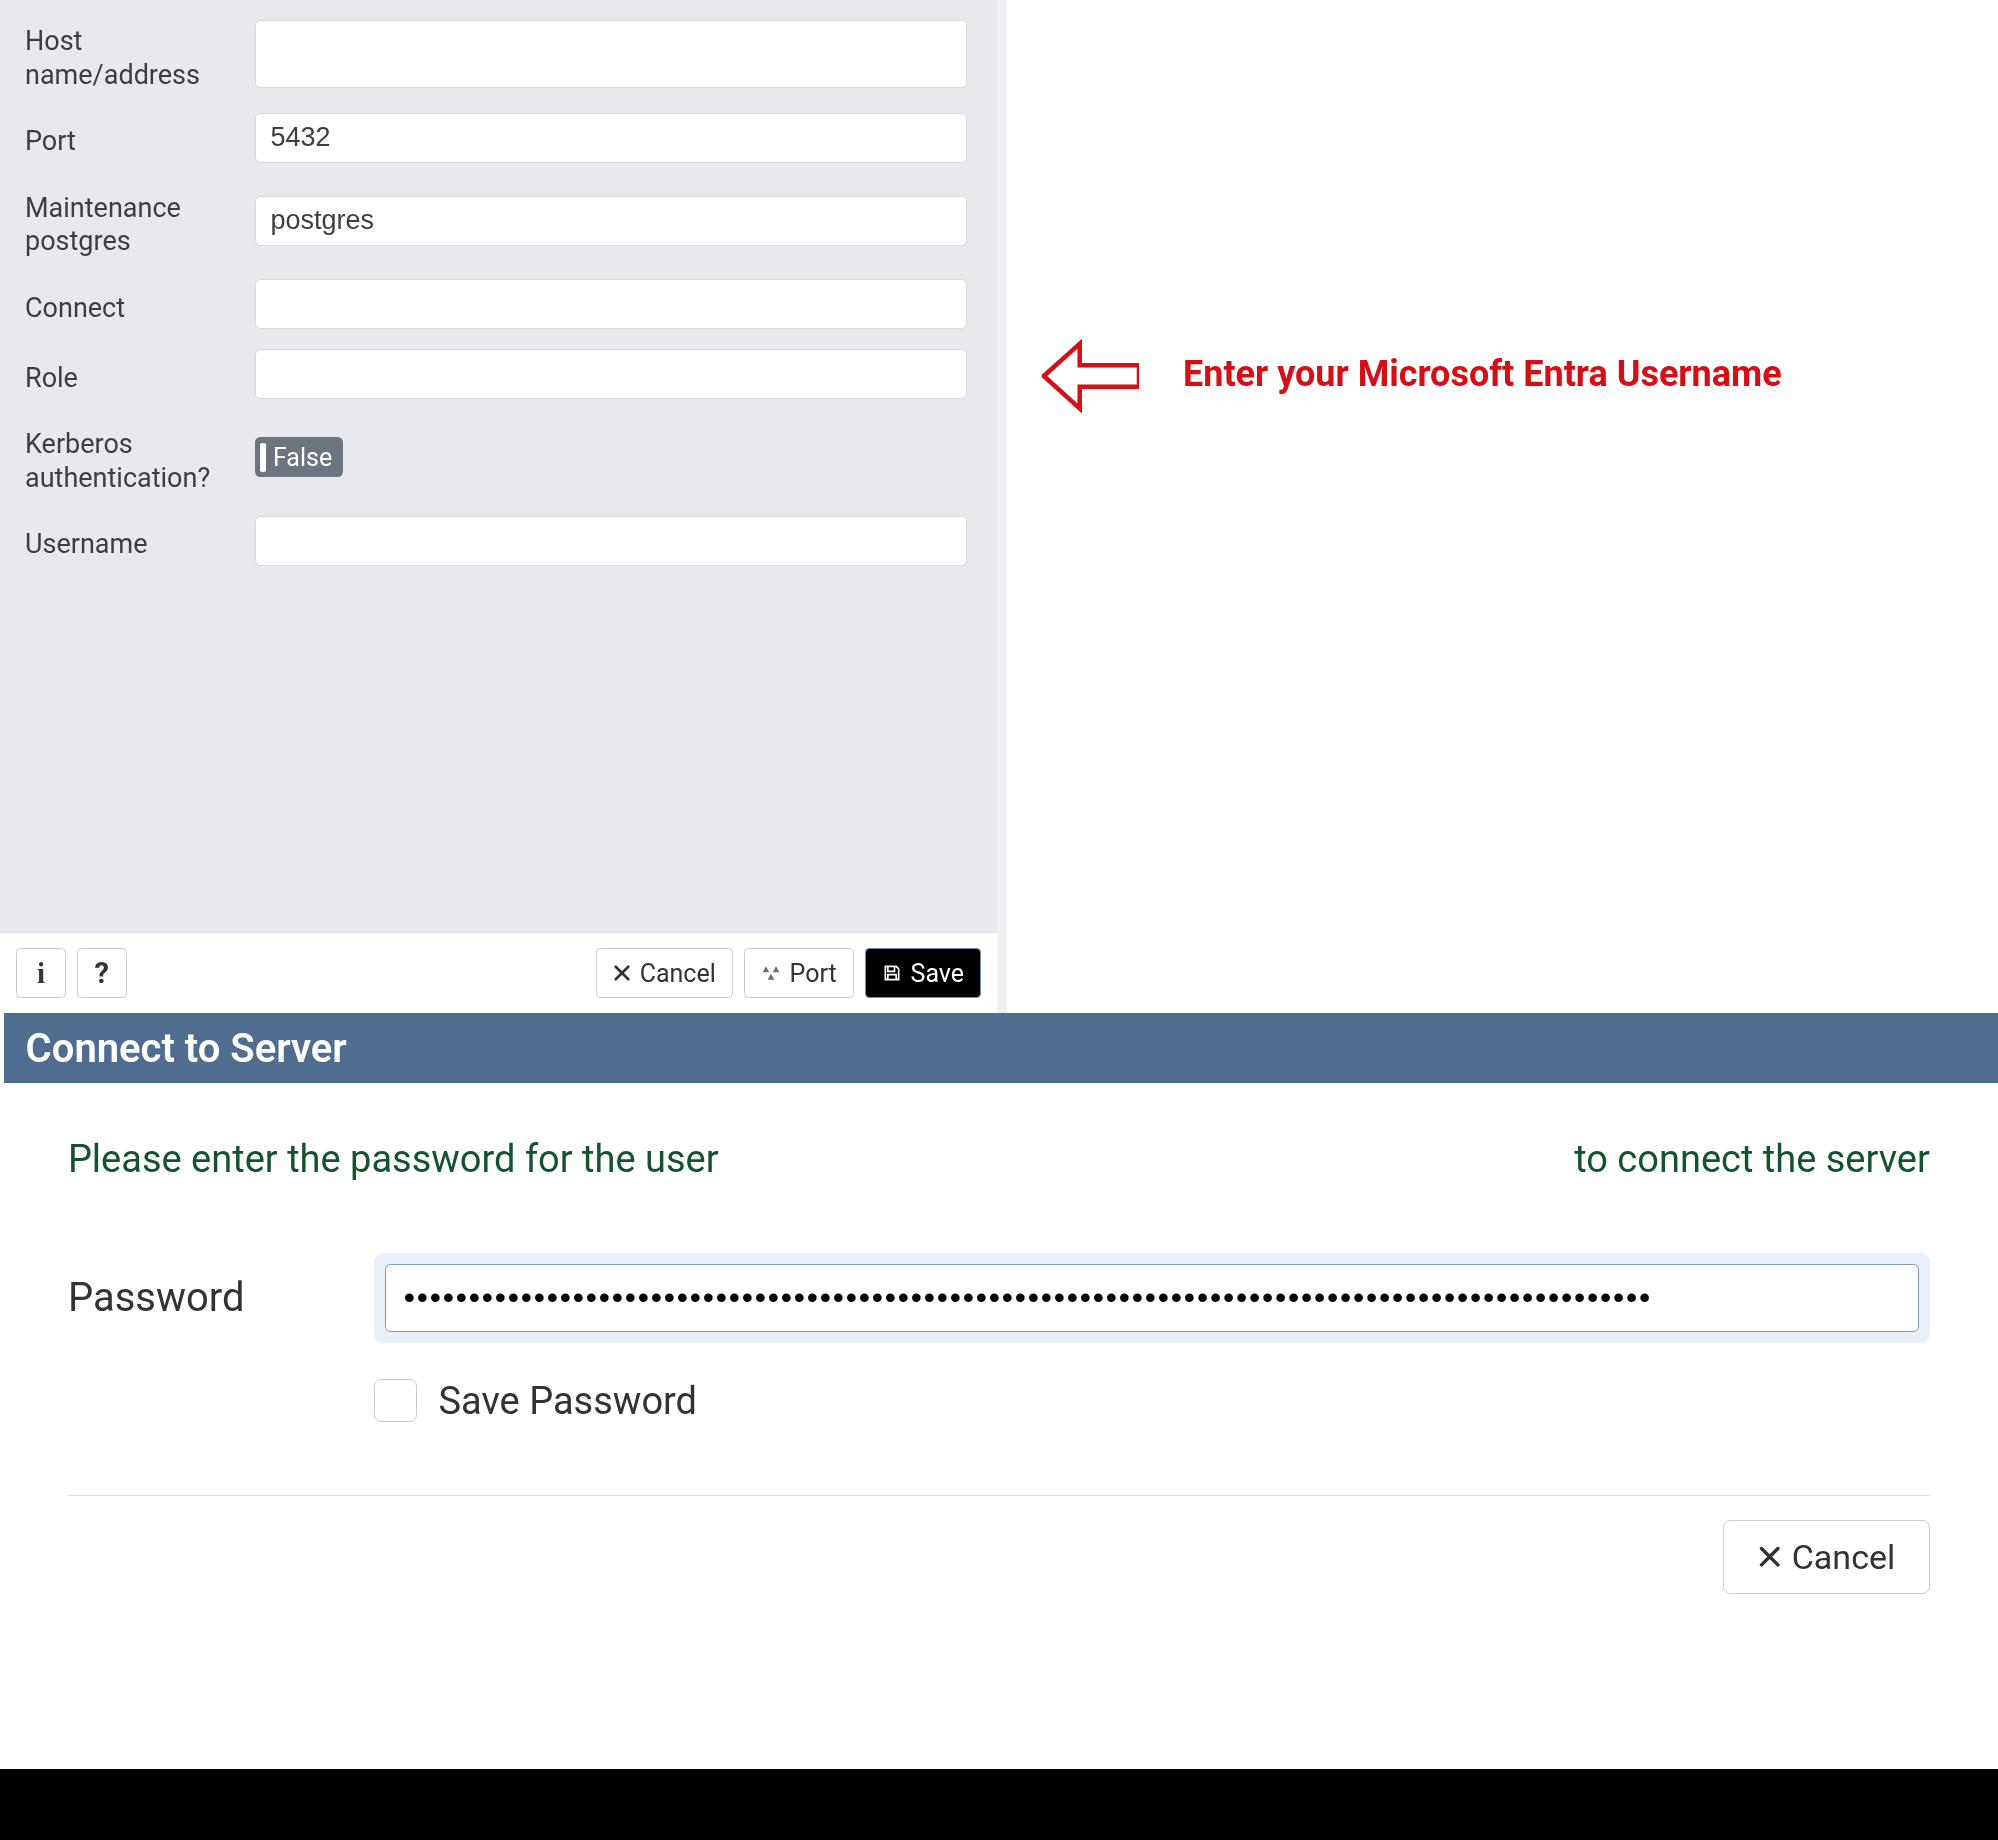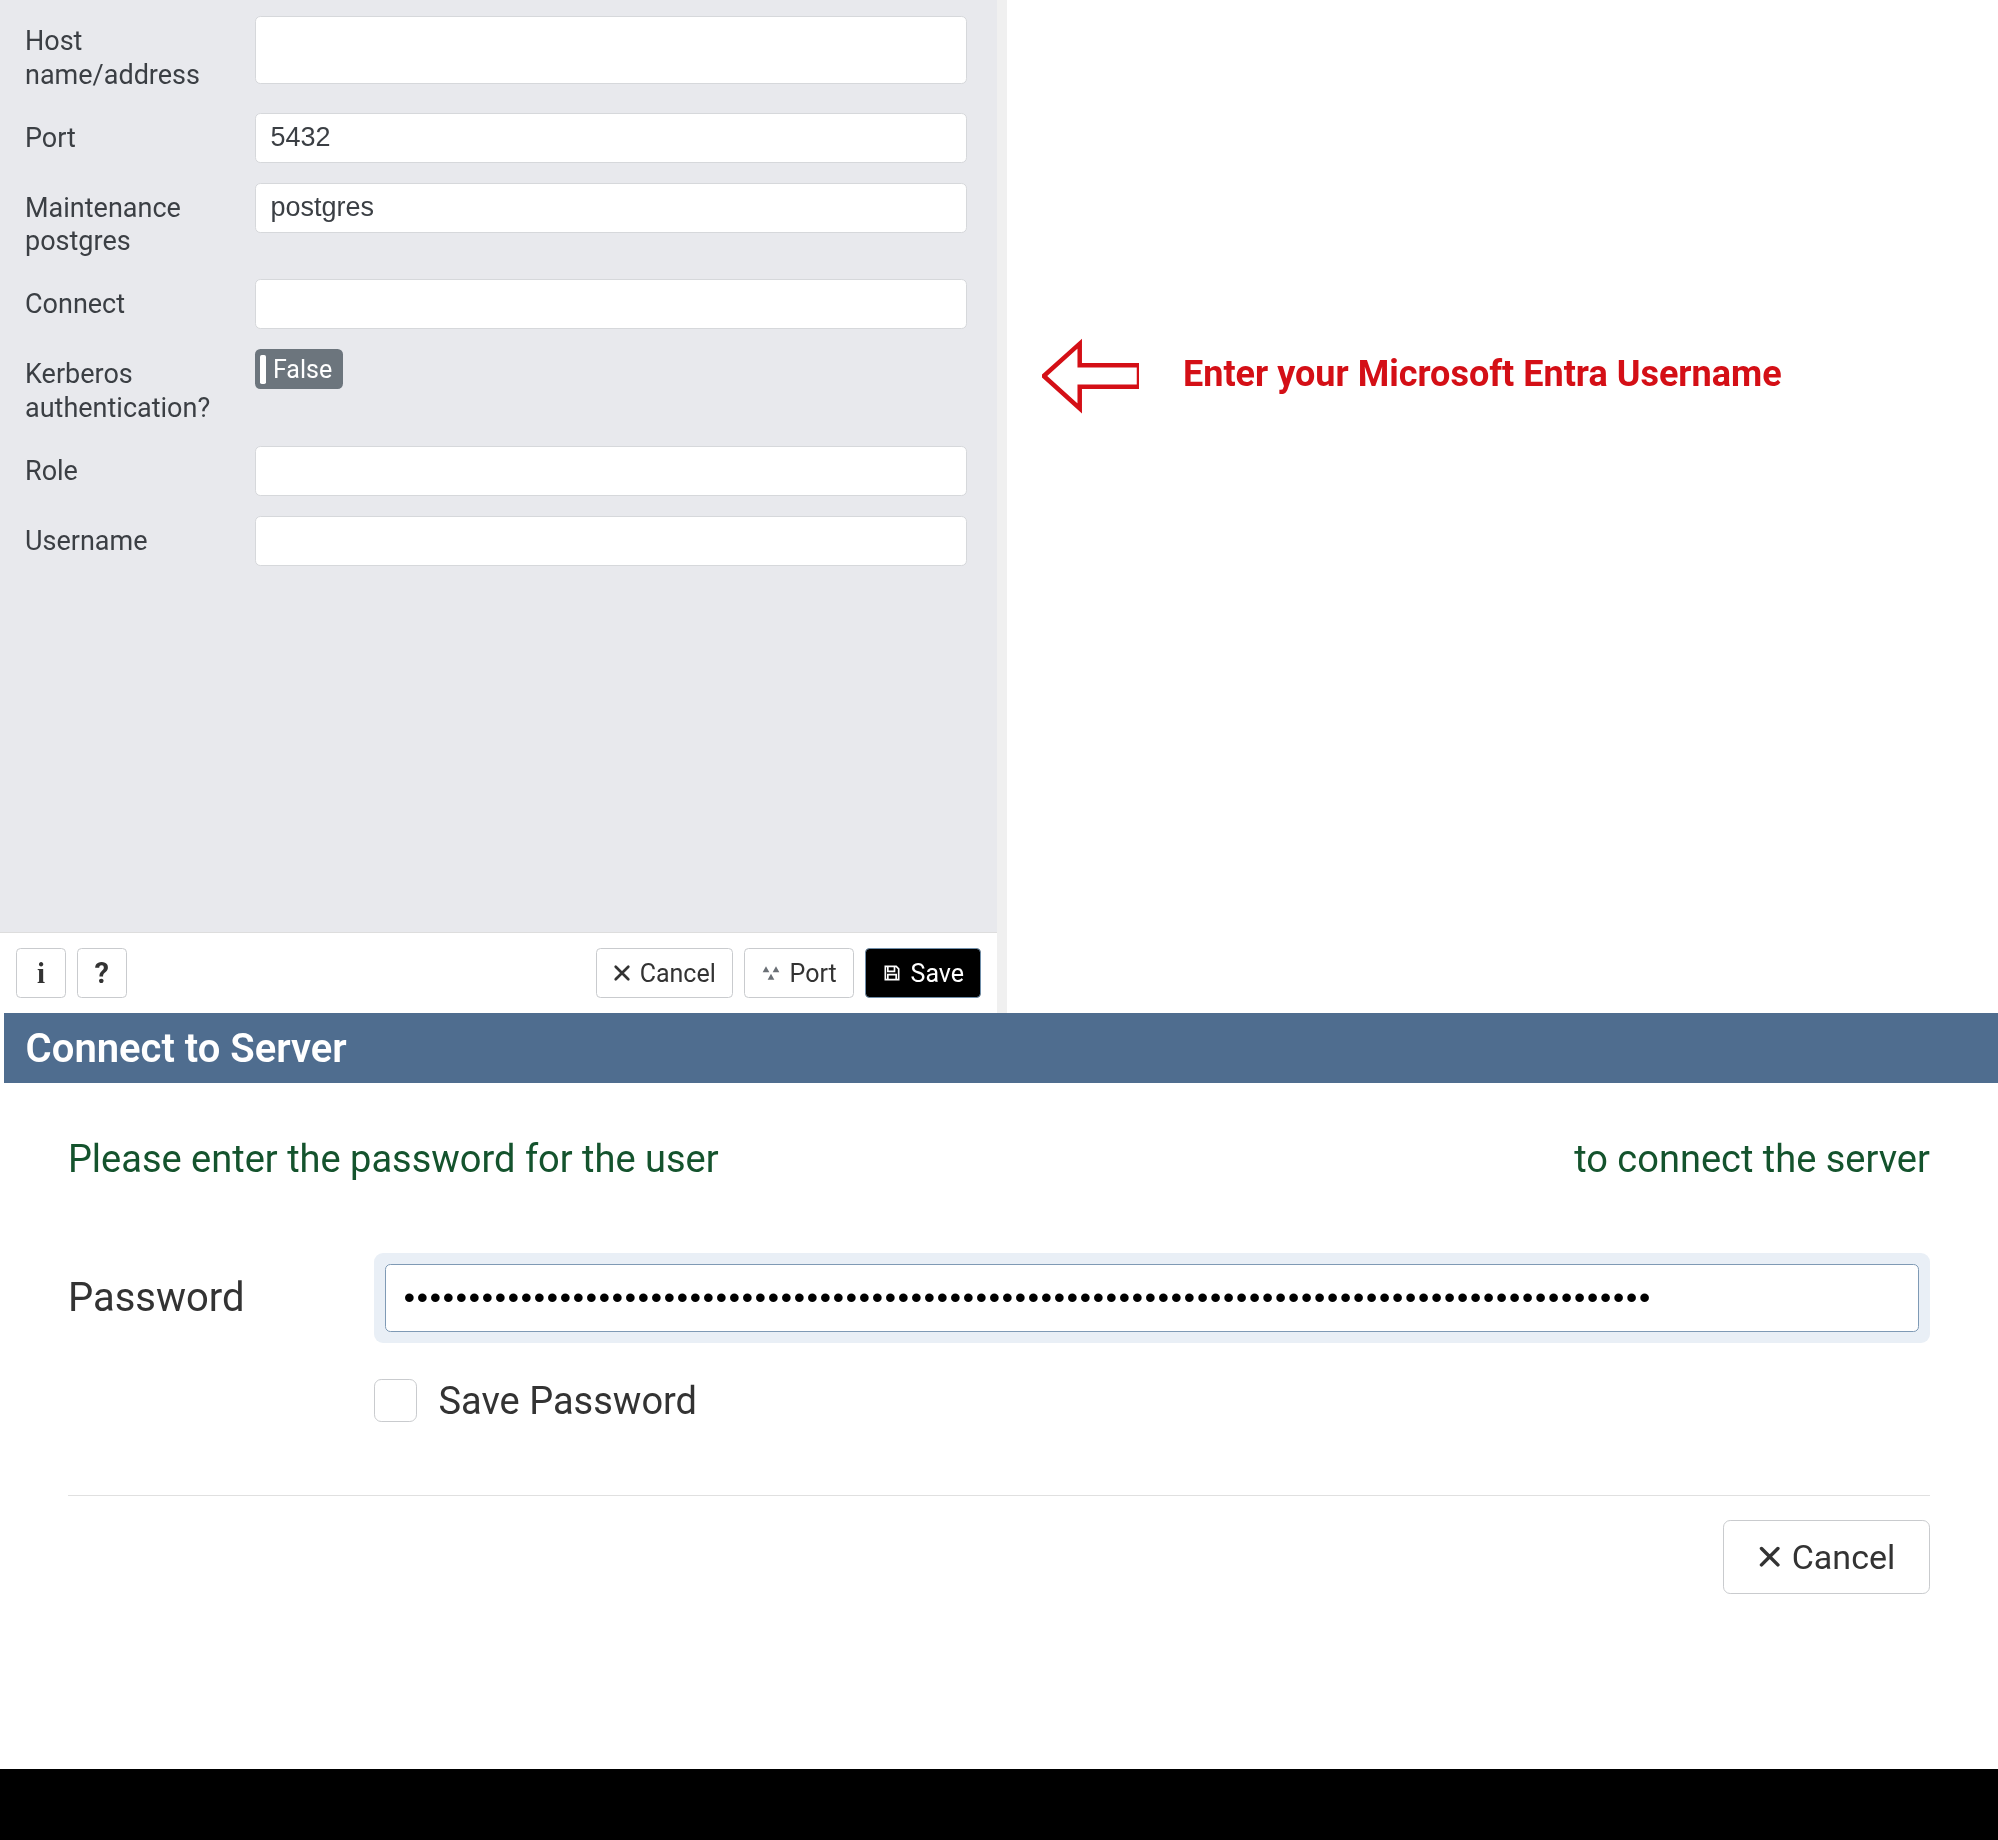--- a/index.html
+++ b/index.html
@@ -21,21 +21,21 @@
       border-right: 10.8px solid #f0f0f0;
       display: flex;
       flex-direction: column;
     }
     .form-area {
       padding: 16px 25px 16px 25px;
       flex: 1;
     }
     .form-row {
       display: flex;
-      align-items: flex-start;
+      align-items: center;
       margin-bottom: 20px;
     }
     .form-label {
       width: 230px;
       font-size: 27px;
       color: #3b3f44;
       padding-top: 9px;
       line-height: 1.25;
     }
     .form-field {
@@ -257,31 +257,31 @@
     </div>
     <div class="form-row">
       <div class="form-label">Maintenance postgres</div>
       <div class="form-field"><input class="form-input" value="postgres" style=""></div>
     </div>
     <div class="form-row">
       <div class="form-label">Connect</div>
       <div class="form-field"><input class="form-input" value="" style=""></div>
     </div>
     <div class="form-row">
+      <div class="form-label">Role</div>
+      <div class="form-field"><input class="form-input" value="" style=""></div>
+    </div>
+    <div class="form-row">
       <div class="form-label">Kerberos authentication?</div>
       <div class="form-field">
         <div class="toggle-pill">
           <div class="toggle-knob"></div>
           <span>False</span>
         </div>
       </div>
-    </div>
-    <div class="form-row">
-      <div class="form-label">Role</div>
-      <div class="form-field"><input class="form-input" value="" style=""></div>
     </div>
     <div class="form-row">
       <div class="form-label">Username</div>
       <div class="form-field"><input class="form-input" value="" style=""></div>
     </div>
   </div>
   <div class="bottom-bar">
     <div class="icon-btn">
       <span style="font-family: ui-serif, serif; font-weight:600">i</span>
     </div>

